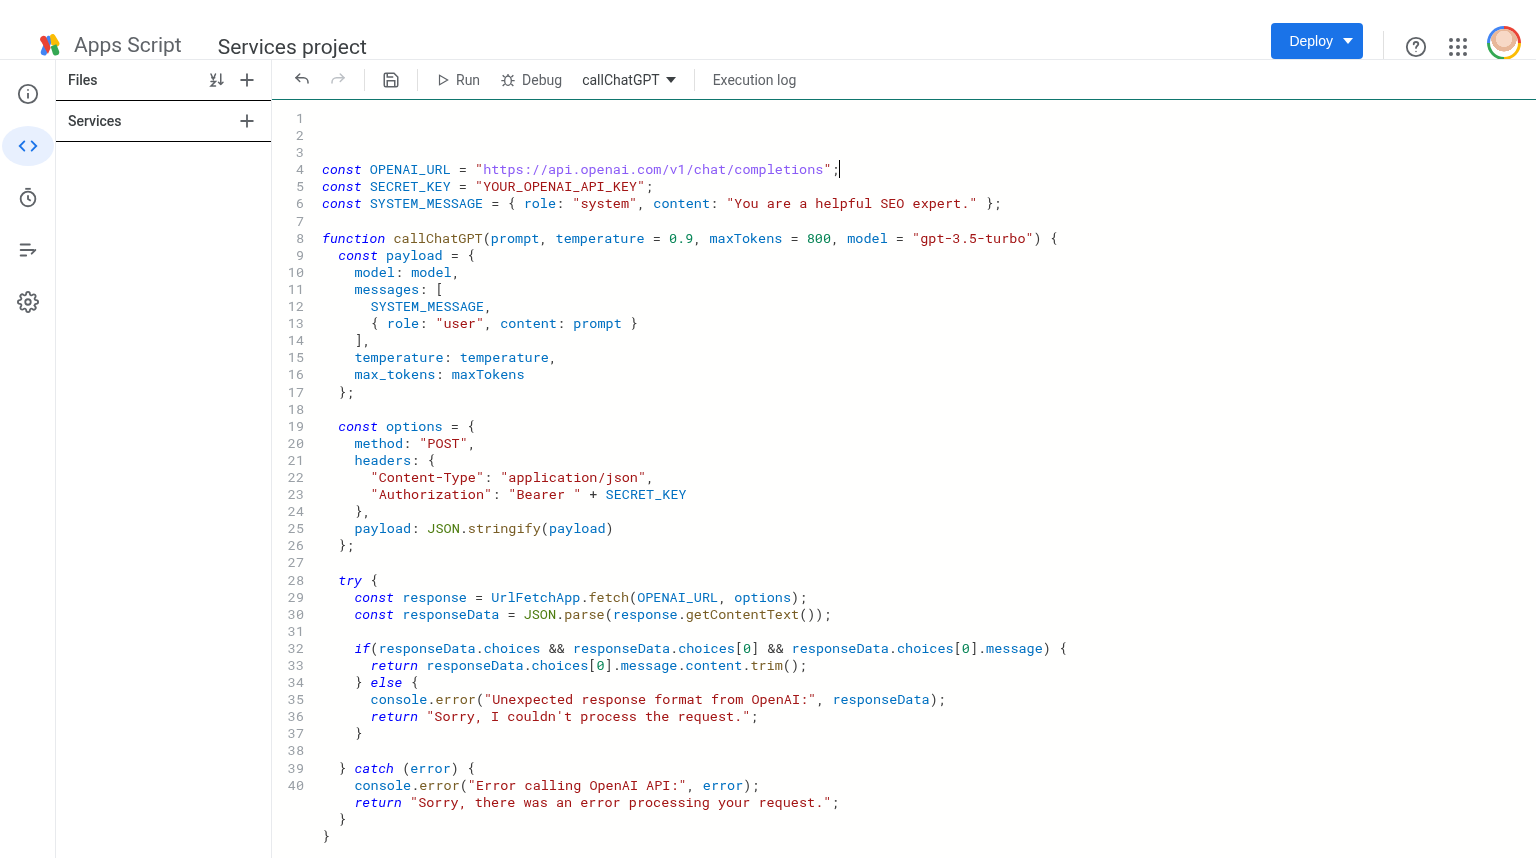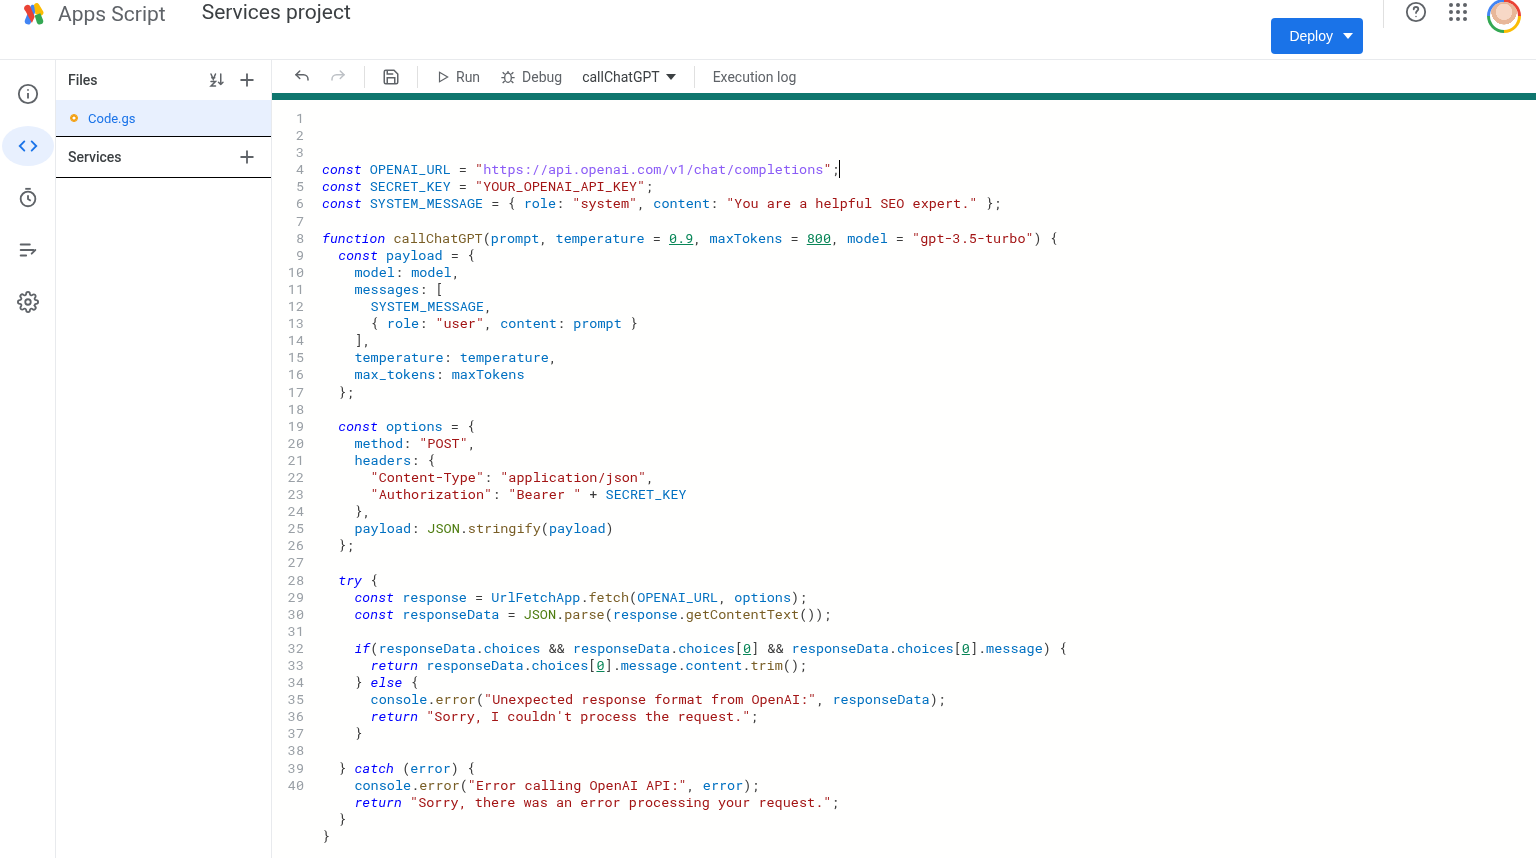--- a/index.html
+++ b/index.html
@@ -9,22 +9,22 @@
     color: #3c4043;
     background: #fff;
     width: 1536px;
     height: 858px;
     overflow: hidden;
   }
   
   .header {
     height: 60px;
     display: flex;
-    align-items: flex-start;
-    padding: 0 16px 0 20px;
+    align-items: flex-end;
+    padding: 0 16px 0 36px;
     border-bottom: 1px solid #e8eaed;
   }
   .logo-area { display:flex; align-items:center; gap:10px; }
   .logo-svg { width:28px; height:28px; }
   .logo-text { font-size:21px; color:#5f6368; font-weight:400;}
   .project-title {
     font-size:21px; color:#3c4043; margin-left:36px; font-weight:400;
   }
   .header-spacer { flex:1; }
   .deploy-btn {
@@ -80,21 +80,21 @@
     background:#e8f0fe; color:#1a73e8; font-size:13px; cursor:pointer;
   }
   .orange-dot{
     width:8px;height:8px;border-radius:50%;background:#f29900;border:1.5px solid #f29900;
     background:#fff; box-shadow:inset 0 0 0 1.4px #f29900;
   }
   
   .main { flex:1; display:flex; flex-direction:column; min-width:0;}
   .toolbar {
     height:40px; display:flex; align-items:center; padding:0 14px; gap:4px;
-    border-bottom:7px solid #0f766e; color:#5f6368;
+    border-bottom:1px solid #0f766e; color:#5f6368;
   }
   .tb-icon{ width:32px;height:32px;display:flex;align-items:center;justify-content:center;color:#5f6368;cursor:pointer;border-radius:4px;}
   .tb-icon.disabled{color:#bdc1c6;cursor:default;}
   .tb-sep{width:1px;height:22px;background:#e0e0e0;margin:0 6px;}
   .tb-btn{
     height:32px;display:flex;align-items:center;gap:6px;padding:0 8px;color:#5f6368;
     font-size:14px;cursor:pointer;border-radius:4px;
   }
   .tb-select{
     height:32px;display:flex;align-items:center;gap:6px;padding:0 8px;color:#3c4043;
@@ -109,21 +109,21 @@
   .gutter{
     width:46px; text-align:right; color:#9aa0a6; user-select:none;
     padding-right:14px;
   }
   .gutter div{height:17.1px;}
   .code{ flex:1; white-space:pre; color:#3b3b3b; position:relative; padding-left:4px;}
   .code .line{height:17.1px;}
   .hl-line{position:absolute;left:0;right:0;top:0;height:17.1px;background:#f3f3f3;z-index:-1;}
   .kw{color:#0000ff;font-style:italic;}
   .const{color:#0070c1;}
-  .num{color:#098658;text-decoration:underline;}
+  .num{color:#098658;}
   .str{color:#a31515;}
   .url{color:#8b5cf6; }
   .fn{color:#795e26;}
   .cls{color:#4d7c0f;}
   .cursor{border-left:1px solid #000;margin-left:-1px;}
 </style>
 </head>
 <body>
 
 <div class="header">
@@ -218,24 +218,20 @@
               <path d="M4 14h6l-6 6h6"></path>
               <path d="M17 4v14m0 0l-3-3m3 3l3-3"></path>
             </svg>
         </span>
         <span class="sh-icon">
           <svg width="20" height="20" viewBox="0 0 24 24" fill="none" stroke="currentColor" stroke-width="2.2" stroke-linecap="round">
               <line x1="12" y1="5" x2="12" y2="19"></line>
               <line x1="5" y1="12" x2="19" y2="12"></line>
             </svg>
         </span>
-      </div>
-      <div class="file-item">
-        <span class="orange-dot"></span>
-        <span>Code.gs</span>
       </div>
     </div>
     <div class="side-section">
       <div class="side-header">
         <span>Services</span>
         <span class="sh-spacer"></span>
         <span class="sh-icon">
           <svg width="20" height="20" viewBox="0 0 24 24" fill="none" stroke="currentColor" stroke-width="2.2" stroke-linecap="round">
               <line x1="12" y1="5" x2="12" y2="19"></line>
               <line x1="5" y1="12" x2="19" y2="12"></line>

